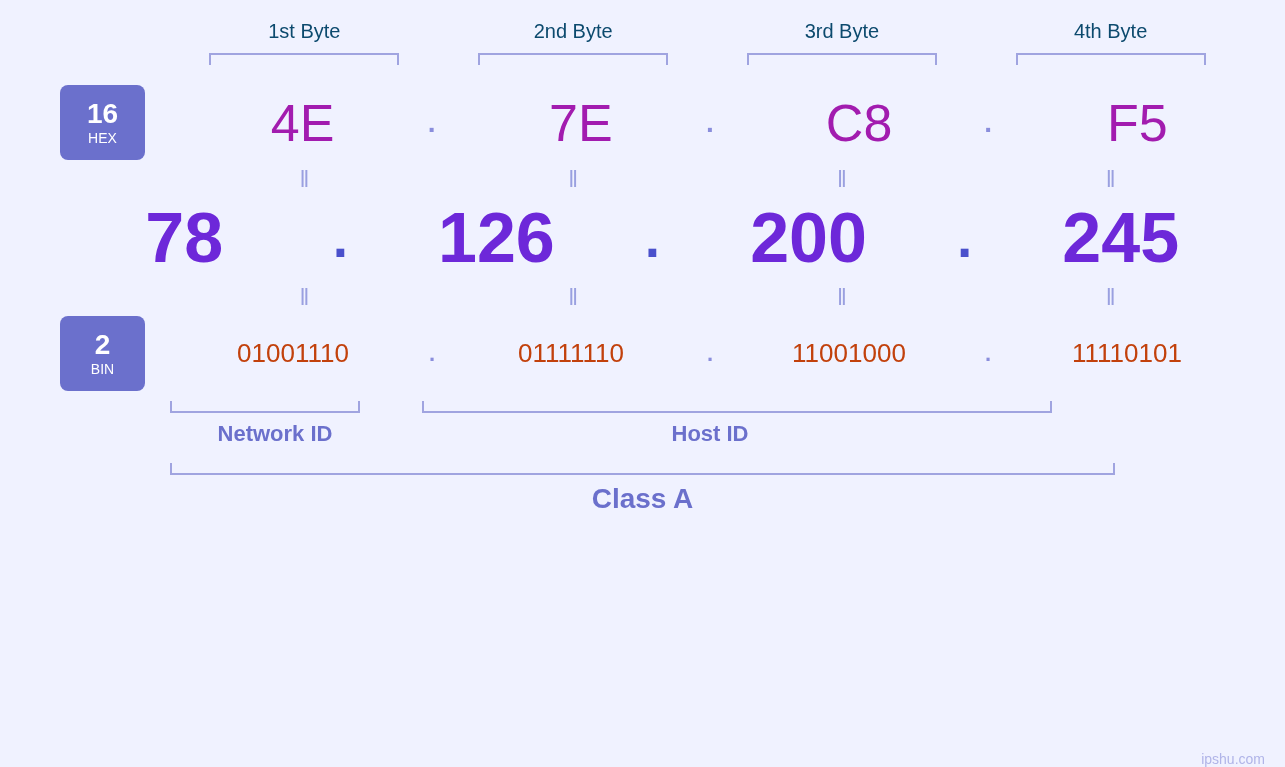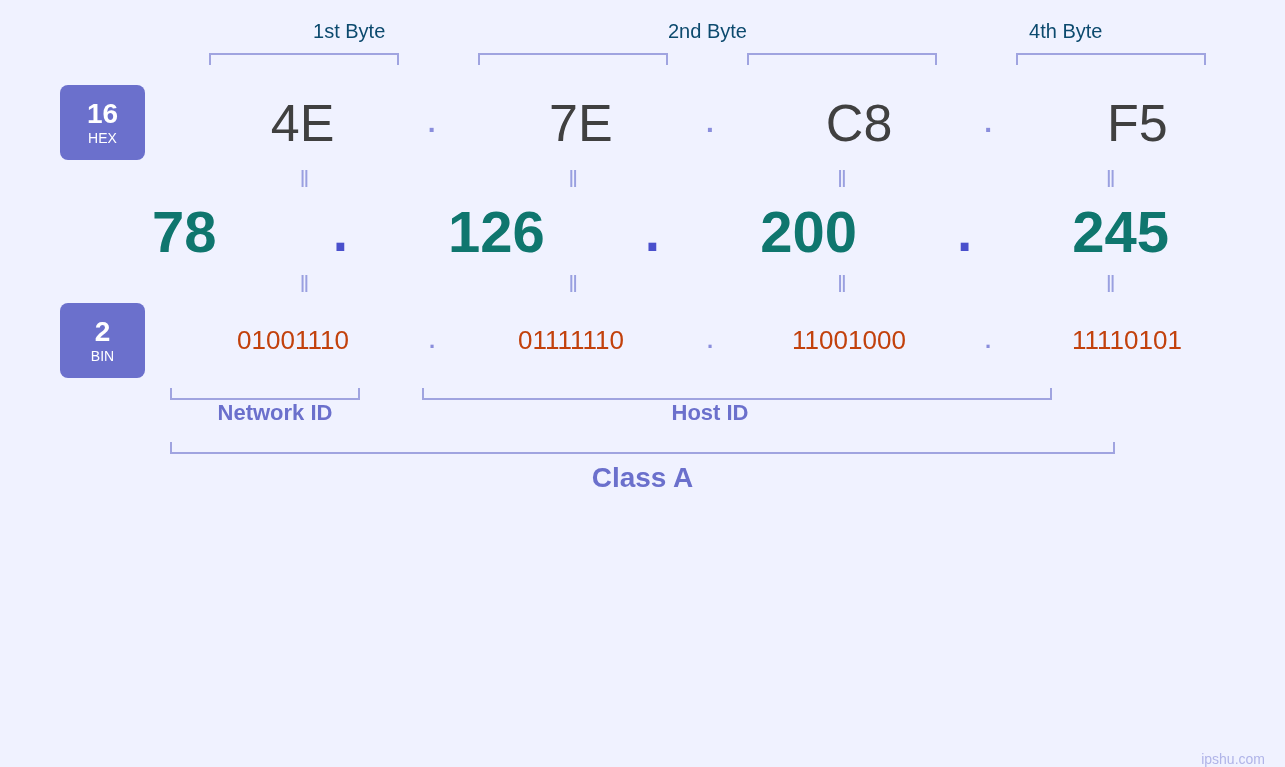--- a/index.html
+++ b/index.html
@@ -105,30 +105,30 @@
     }
 
     .dot {
       color: #8a8edc;
       font-size: 28px;
       font-weight: bold;
     }
 
     
     .hex-value {
-      color: #404040;
+      color: #a21caf;
       font-size: 52px;
       font-weight: 400;
       margin-left: 20px;
     }
 
     
     .dec-value {
-      color: #0f766e;
-      font-size: 58px;
+      color: #6d28d9;
+      font-size: 70px;
       font-weight: bold;
     }
 
     
     .bin-value {
       color: #c2410c;
       font-size: 26px;
       font-weight: 400;
       margin-top: 45px;
     }
@@ -162,20 +162,21 @@
       border: 2px solid #a0a4e0;
       border-top: none;
       margin-left: 12px;
     }
 
     
     .labels-row {
       display: flex;
       width: 100%;
       padding-left: 130px;
+      margin-top: 8px;
     }
 
     .network-id-label {
       width: 210px;
       text-align: center;
       color: #6b70cc;
       font-size: 22px;
       font-weight: bold;
     }
 
@@ -213,20 +214,21 @@
     }
   </style>
 </head>
 <body>
 
 <div class="main-container">
 
   <div class="byte-headers">
     <div class="byte-header">1st Byte</div>
     <div class="byte-header">2nd Byte</div>
+    <div class="byte-header">3rd Byte</div>
     <div class="byte-header">4th Byte</div>
   </div>
 
   <div class="bracket-row">
     <div class="bracket"></div>
     <div class="bracket"></div>
     <div class="bracket"></div>
     <div class="bracket"></div>
   </div>
 

